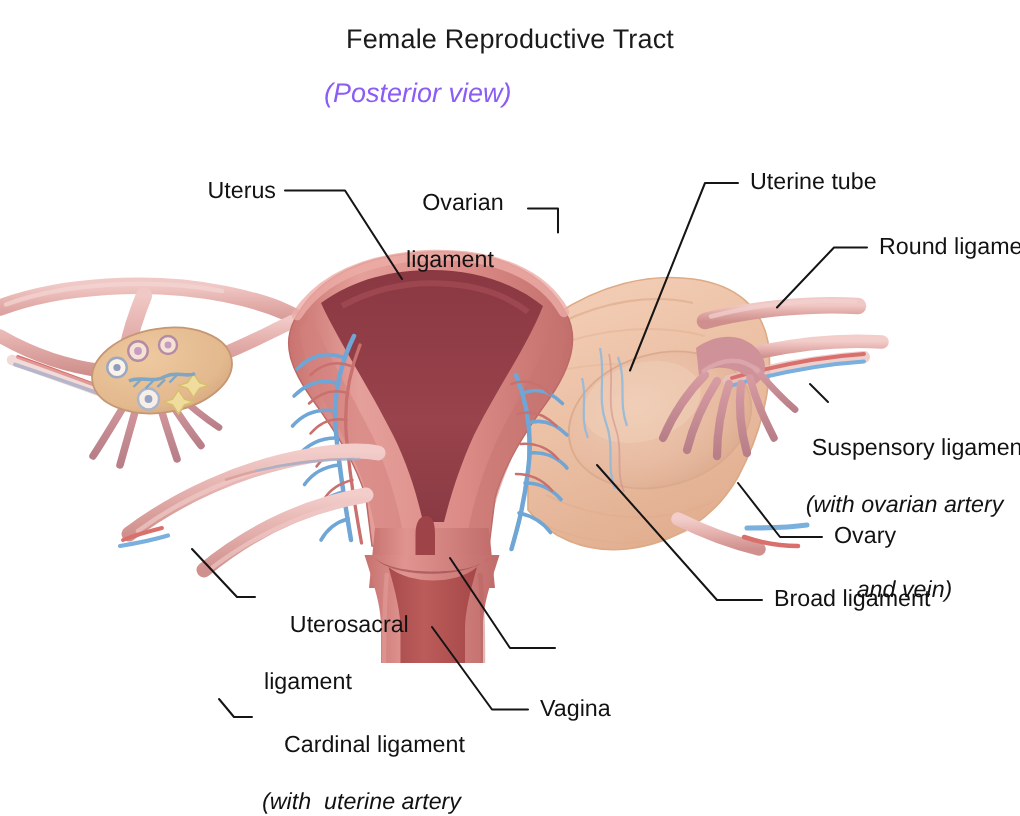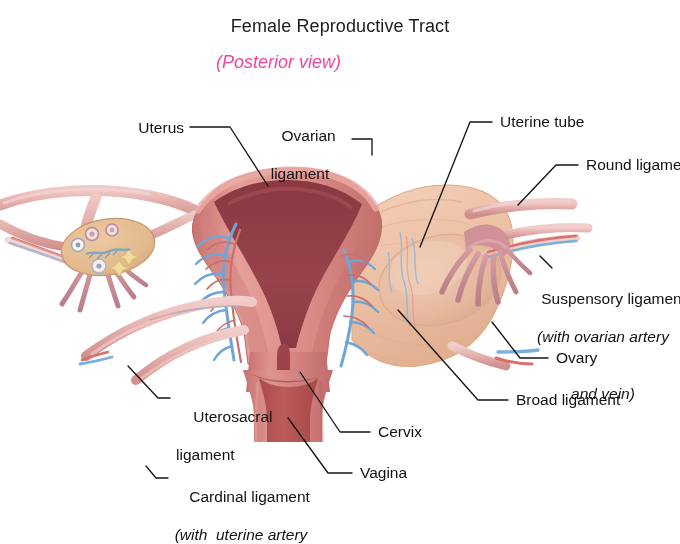--- a/index.html
+++ b/index.html
@@ -35,21 +35,21 @@
     letter-spacing: .1px;
   }
   .subtitle {
     position: absolute;
     left: 0;
     top: 52px;
     width: 557px;
     text-align: center;
     font-size: 18px;
     font-style: italic;
-    color: #ec4899;
+    color: #8b5cf6;
   }
   .label {
     position: absolute;
     font-size: 15.5px;
     color: #121212;
     line-height: 19px;
     white-space: pre;
   }
   .label .sub {
     font-style: italic;
@@ -345,21 +345,20 @@
 
   <div class="label" style="left:516px; top:390px; width:160px;">Broad ligament</div>
 
   <div class="label" style="left:556px; top:348px; width:110px;">Ovary</div>
 
   <div class="label" style="left:176px; top:388px; width:130px;">
     <span>Uterosacral</span>
     <span style="display:block">ligament</span>
   </div>
 
-  <div class="label" style="left:378px; top:422px; width:110px;">Cervix</div>
 
   <div class="label ctr" style="left:146px; top:468px; width:190px;">
     <span>Cardinal ligament</span>
     <span class="sub">(with  uterine artery</span>
     
   </div>
 
   <div class="label" style="left:360px; top:463px; width:110px;">Vagina</div>
 
 

